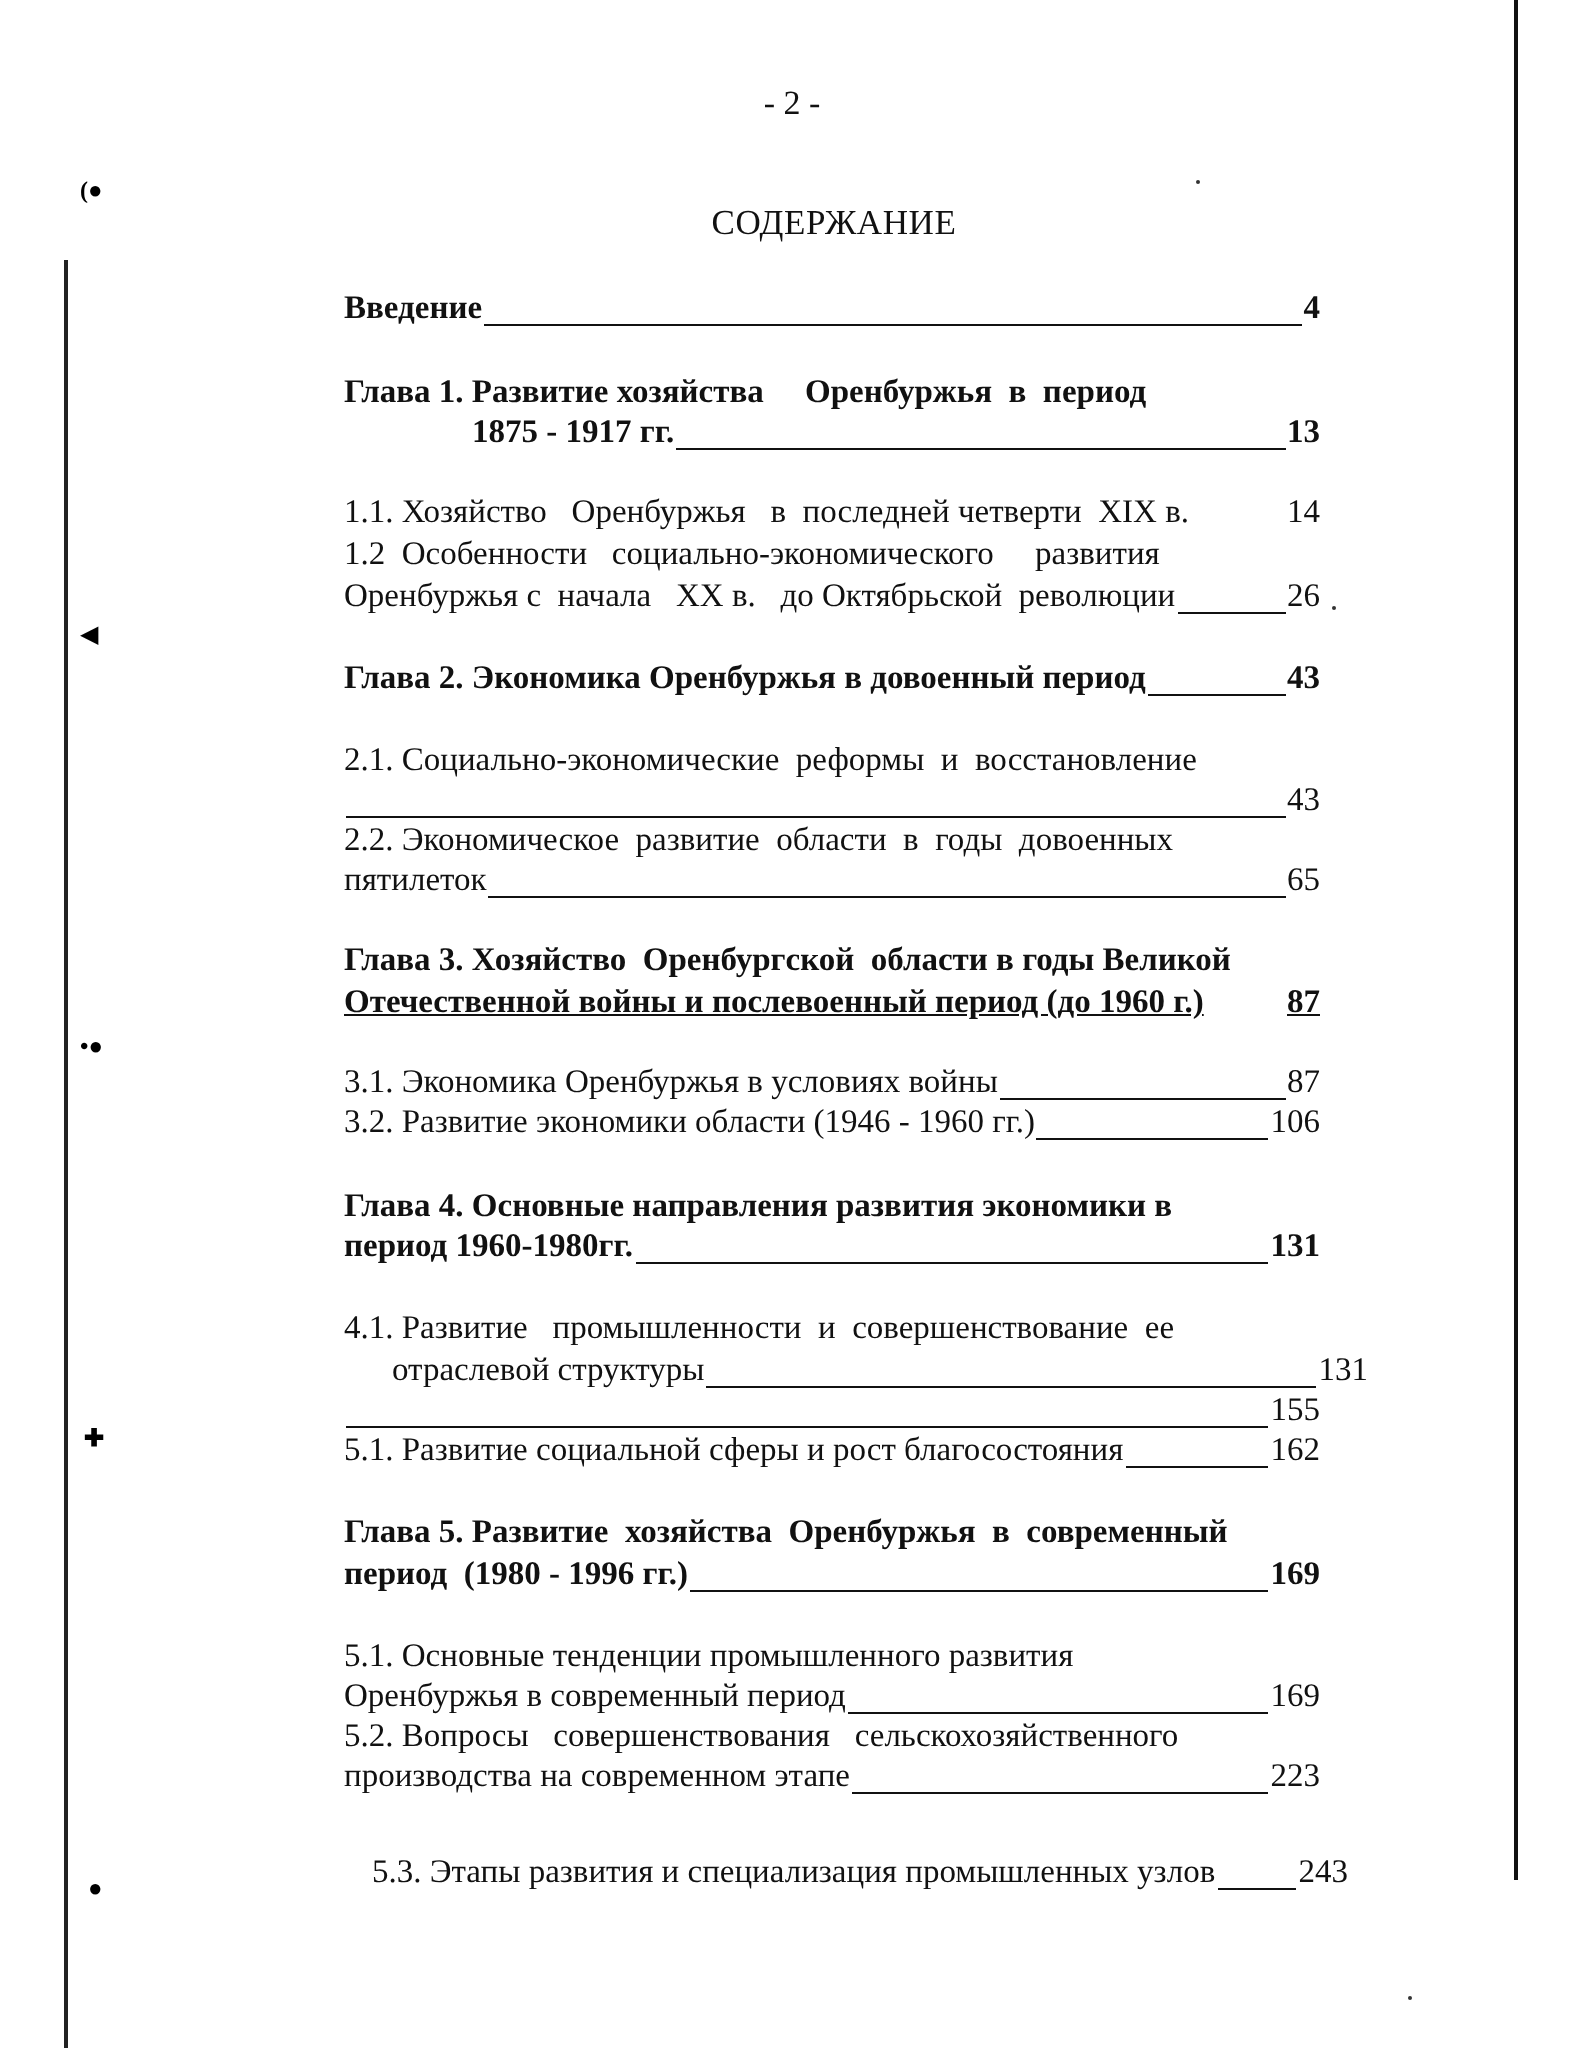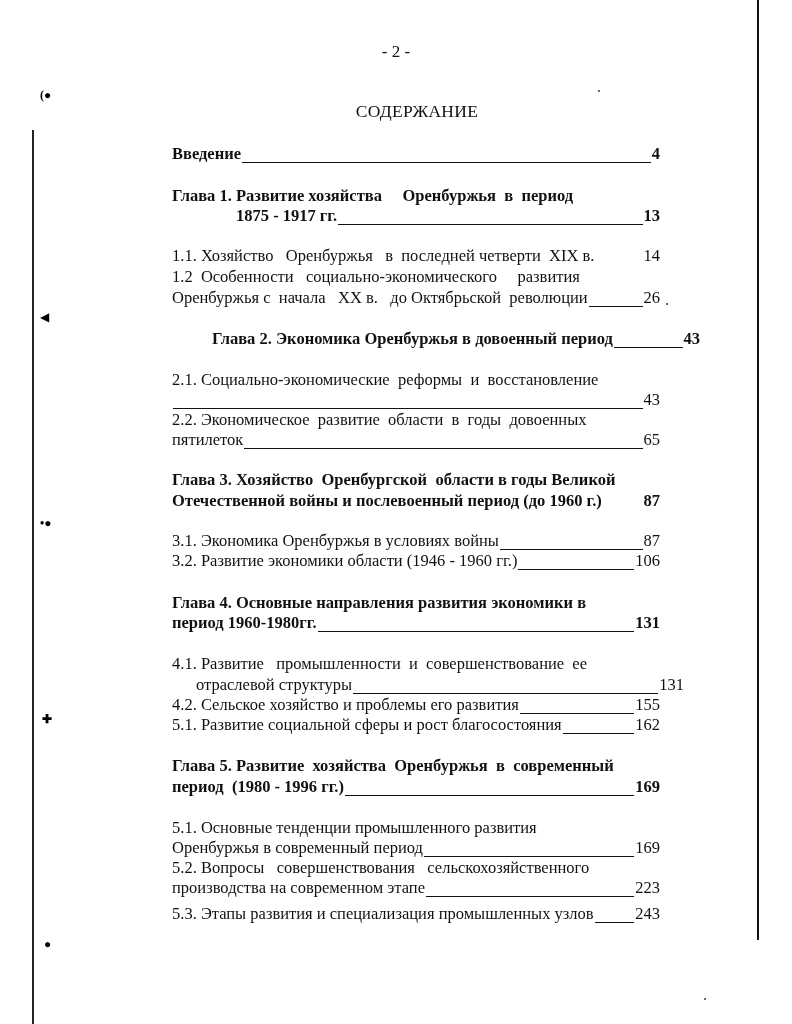--- a/index.html
+++ b/index.html
@@ -58,21 +58,21 @@
   </div>
   <div class="line" style="top:267px;">
     <span class="txt" style="white-space:pre">1.2  Особенности   социально-экономического     развития</span>
   </div>
   <div class="line" style="top:288px;">
     <span class="txt" style="white-space:pre">Оренбуржья с  начала   XX в.   до Октябрьской  революции</span>
       <span class="fill"></span>
       <span class="pg">26</span>
   </div>
 
-  <div class="line bold" style="top:329px;margin-left:40px;">
+  <div class="line bold" style="top:329px;">
     <span class="txt">Глава 2. Экономика Оренбуржья в довоенный период</span>
       <span class="fill"></span>
       <span class="pg">43</span>
   </div>
 
   <div class="line" style="top:370px;">
     <span class="txt" style="white-space:pre">2.1. Социально-экономические  реформы  и  восстановление</span>
   </div>
   <div class="line" style="top:390px;">
       <span class="fill"></span>
@@ -83,21 +83,21 @@
   </div>
   <div class="line" style="top:430px;">
     <span class="txt">пятилеток</span>
       <span class="fill"></span>
       <span class="pg">65</span>
   </div>
 
   <div class="line bold" style="top:470px;">
     <span class="txt" style="white-space:pre">Глава 3. Хозяйство  Оренбургской  области в годы Великой</span>
   </div>
-  <div class="line bold" style="top:491px;">
+  <div class="line bold" style="top:491px;text-decoration:underline;">
     <span class="txt">Отечественной войны и послевоенный период (до 1960 г.)</span>
       <span class="gap"></span>
       <span class="pg">87</span>
   </div>
 
   <div class="line" style="top:531px;">
     <span class="txt">3.1. Экономика Оренбуржья в условиях войны</span>
       <span class="fill"></span>
       <span class="pg">87</span>
   </div>
@@ -118,21 +118,20 @@
 
   <div class="line" style="top:654px;">
     <span class="txt" style="white-space:pre">4.1. Развитие   промышленности  и  совершенствование  ее</span>
   </div>
   <div class="line" style="top:675px;margin-left:24px;">
     <span class="txt">отраслевой структуры</span>
       <span class="fill"></span>
       <span class="pg">131</span>
   </div>
   <div class="line" style="top:695px;">
-    <span class="txt">4.2. Сельское хозяйство и проблемы его развития</span>
       <span class="fill"></span>
       <span class="pg">155</span>
   </div>
   <div class="line" style="top:715px;">
     <span class="txt">5.1. Развитие социальной сферы и рост благосостояния</span>
       <span class="fill"></span>
       <span class="pg">162</span>
   </div>
 
   <div class="line bold" style="top:756px;">
@@ -153,18 +152,18 @@
       <span class="pg">169</span>
   </div>
   <div class="line" style="top:858px;">
     <span class="txt" style="white-space:pre">5.2. Вопросы   совершенствования   сельскохозяйственного</span>
   </div>
   <div class="line" style="top:878px;">
     <span class="txt">производства на современном этапе</span>
       <span class="fill"></span>
       <span class="pg">223</span>
   </div>
-  <div class="line" style="top:904px;">
+  <div class="line" style="top:926px;margin-left:14px;">
     <span class="txt">5.3. Этапы развития и специализация промышленных узлов</span>
       <span class="fill"></span>
       <span class="pg">243</span>
   </div>
 </div>
 
 </body></html>

